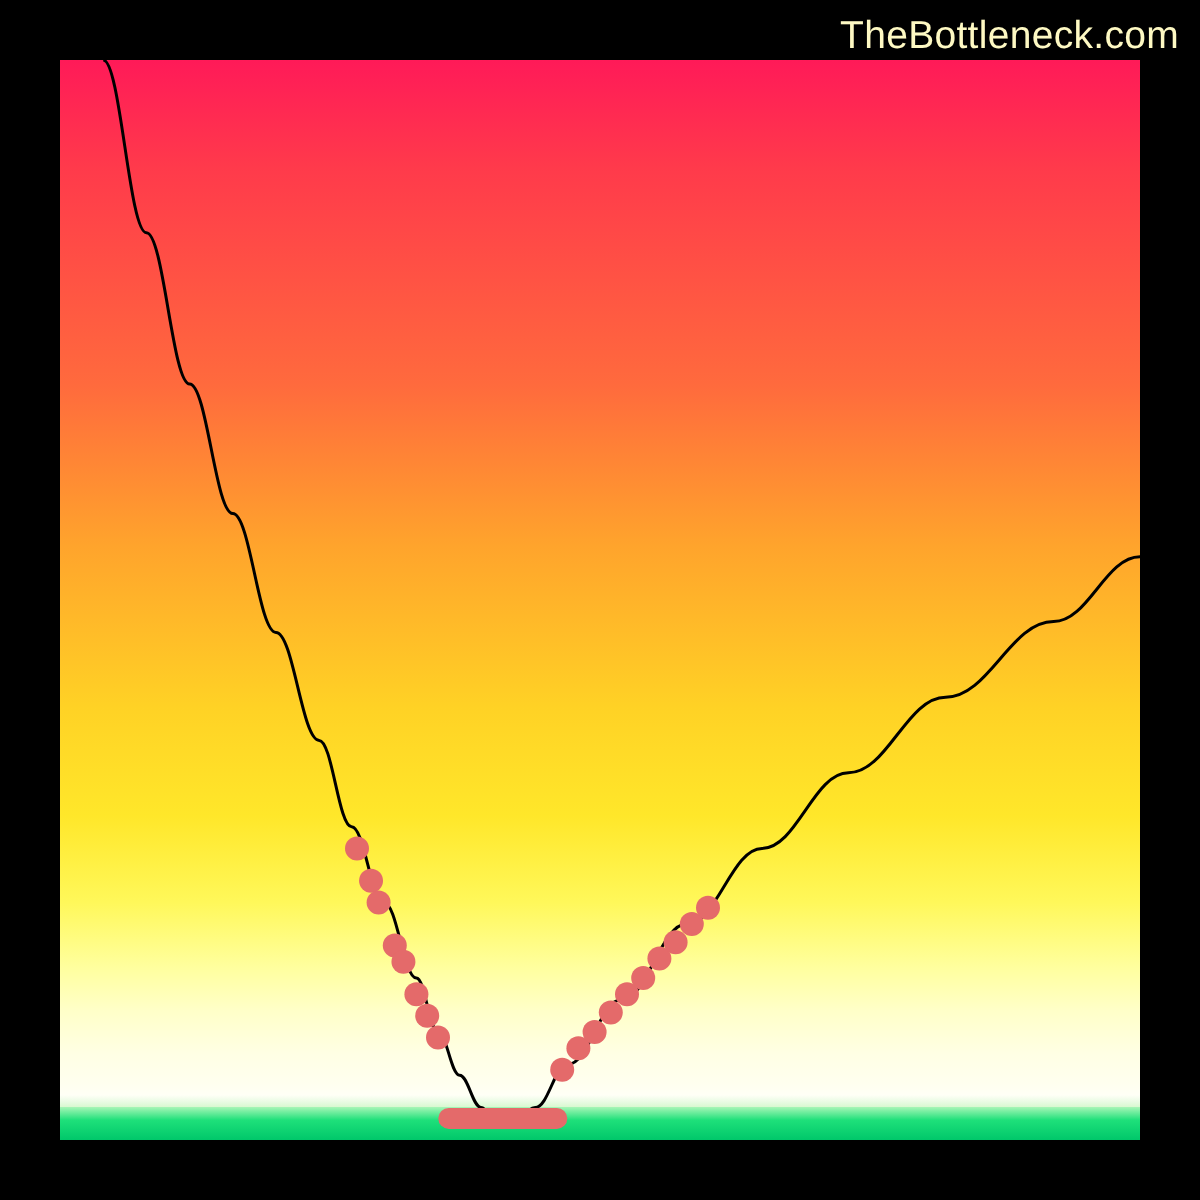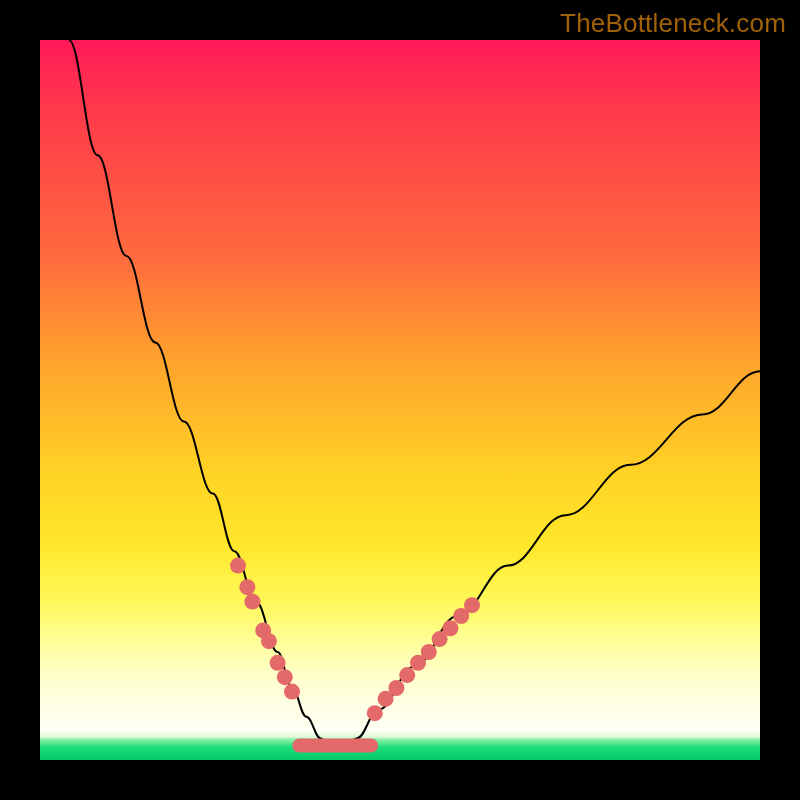--- a/index.html
+++ b/index.html
@@ -57,21 +57,21 @@
     left: 0;
     bottom: 22px;
     width: 100%;
     height: 8px;
     background: linear-gradient(to bottom, rgba(200,255,200,0) 0%, #d8f8d0 100%);
   }
   .watermark {
     position: absolute;
     top: 8px;
     right: 14px;
-    color: #a16207;
+    color: #fef9c3;
     font-size: 26px;
     font-weight: 400;
     letter-spacing: 0.2px;
     user-select: none;
   }
   svg.curve {
     position: absolute;
     left: 0;
     top: 0;
     width: 720px;

